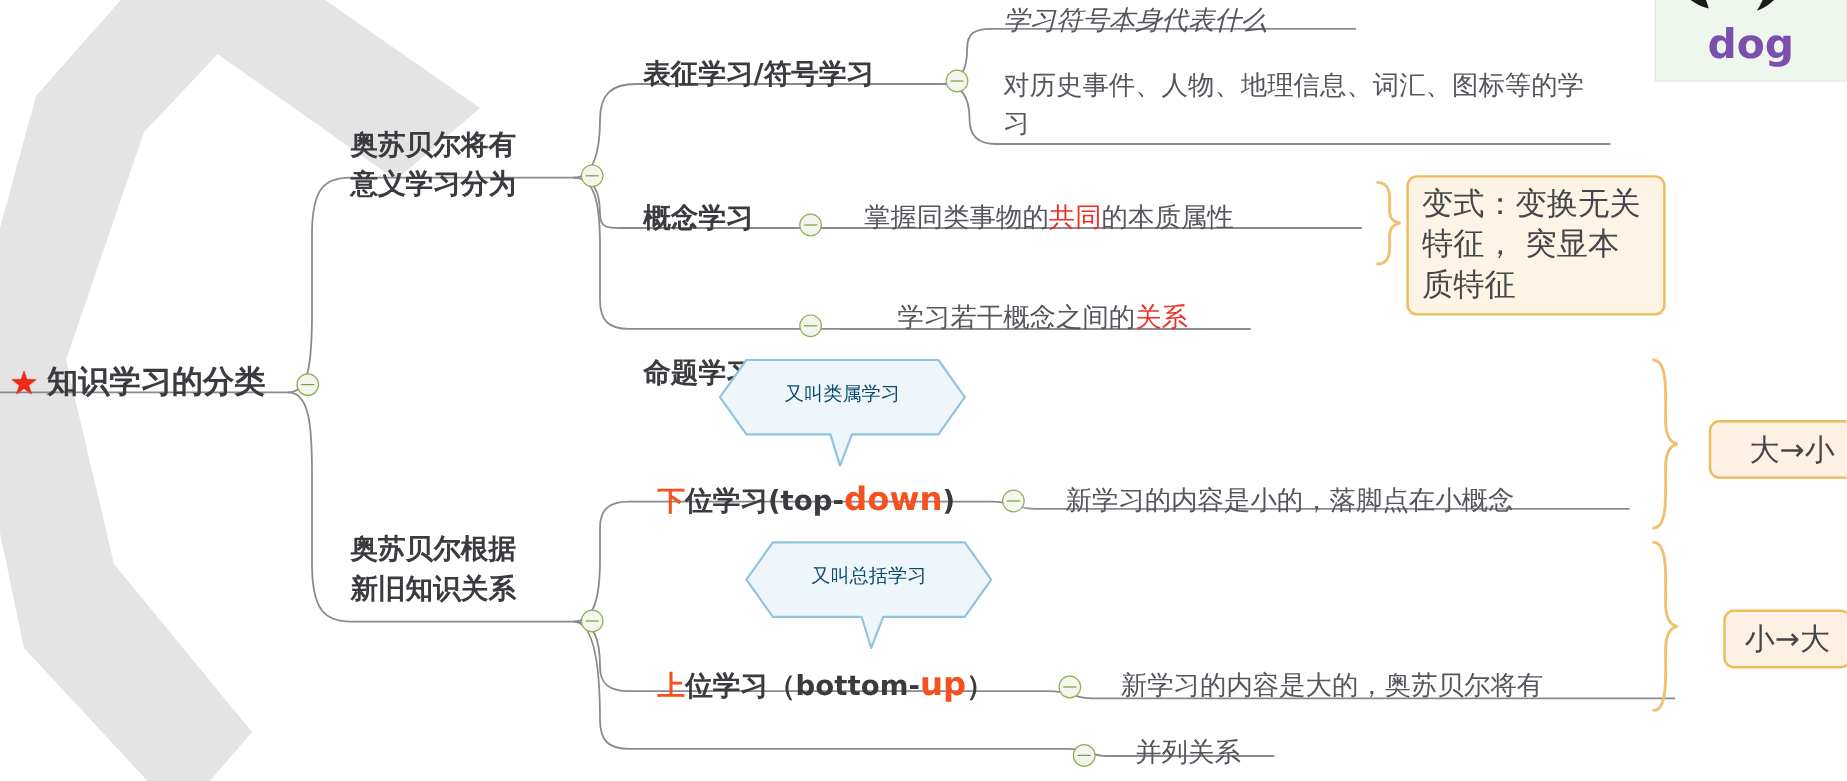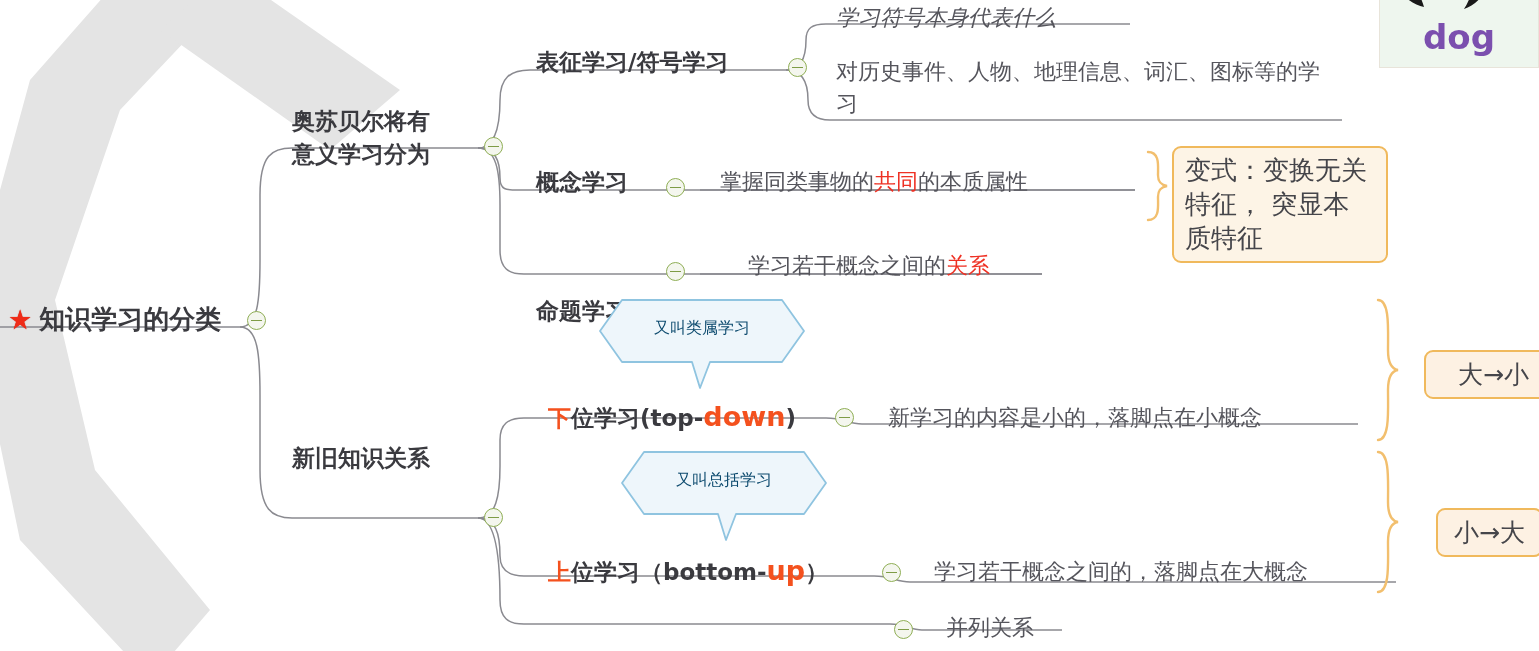--- a/index.html
+++ b/index.html
@@ -248,20 +248,21 @@
     <span class="txt">突显本质特征</span>
   </div>
 
   <div class="node topic" style="left:536px; top:252px;margin-top:45px;">命题学习</div>
   <div class="toggle" style="left:666px; top:262px;"></div>
   <div class="node detail" style="left:720px; top:252px;margin-left:28px;">
     <span>学习若干概念之间的</span><span class="red">关系</span>
   </div>
 
   <div class="node branch-label" style="left:292px; top:442px; width:180px;">
+    <span class="txt">奥苏贝尔根据</span>
     <span class="txt">新旧知识关系</span>
   </div>
   <div class="toggle" style="left:484px; top:508px;"></div>
 
   <div class="bubble" style="left:592px; top:298px; width:220px; height:92px;">
     <svg viewBox="0 0 220 92" width="220" height="92">
       <path d="M 30 2 L 190 2 L 212 33 L 190 64 L 118 64 L 108 90 L 100 64 L 30 64 L 8 33 Z" fill="#eef6fb" stroke="#8fc4e0" stroke-width="1.8" stroke-linejoin="round"></path>
     </svg>
     <span class="bubble-text" style="top:20px;">又叫类属学习</span>
   </div>
@@ -278,21 +279,21 @@
     <svg viewBox="0 0 220 92" width="220" height="92">
       <path d="M 30 2 L 190 2 L 212 33 L 190 64 L 122 64 L 112 90 L 104 64 L 30 64 L 8 33 Z" fill="#eef6fb" stroke="#8fc4e0" stroke-width="1.8" stroke-linejoin="round"></path>
     </svg>
     <span class="bubble-text" style="top:20px;">又叫总括学习</span>
   </div>
 
   <div class="node topic" style="left:548px; top:554px;">
     <span class="hl">上</span><span>位学习</span><span class="en">（bottom-</span><span class="en en-big">up</span><span class="en">）</span>
   </div>
   <div class="toggle" style="left:882px; top:563px;"></div>
-  <div class="node detail" style="left:934px; top:558px;">学习若干概念之间的，落脚点在大概念</div>
+  <div class="node detail" style="left:934px; top:558px;">新学习的内容是大的，奥苏贝尔将有</div>
 
   <div class="pill-box" style="left:1436px; top:508px;">小→大</div>
 
   <div class="toggle" style="left:894px; top:620px;"></div>
   <div class="node detail" style="left:946px; top:614px;">并列关系</div>
 
   <div class="img-card" style="left:1379px; top:-30px; width:160px; height:98px;">
     <svg viewBox="0 0 160 98" width="160" height="98" style="position:absolute;left:0;top:0;">
       <path d="M 22 -8 C 30 6 40 22 44 36 C 34 34 22 26 16 14 Z" fill="#1a1a1a"></path>
       <path d="M 96 -10 C 96 8 92 26 84 38 C 96 34 108 22 110 6 Z" fill="#1a1a1a"></path>

